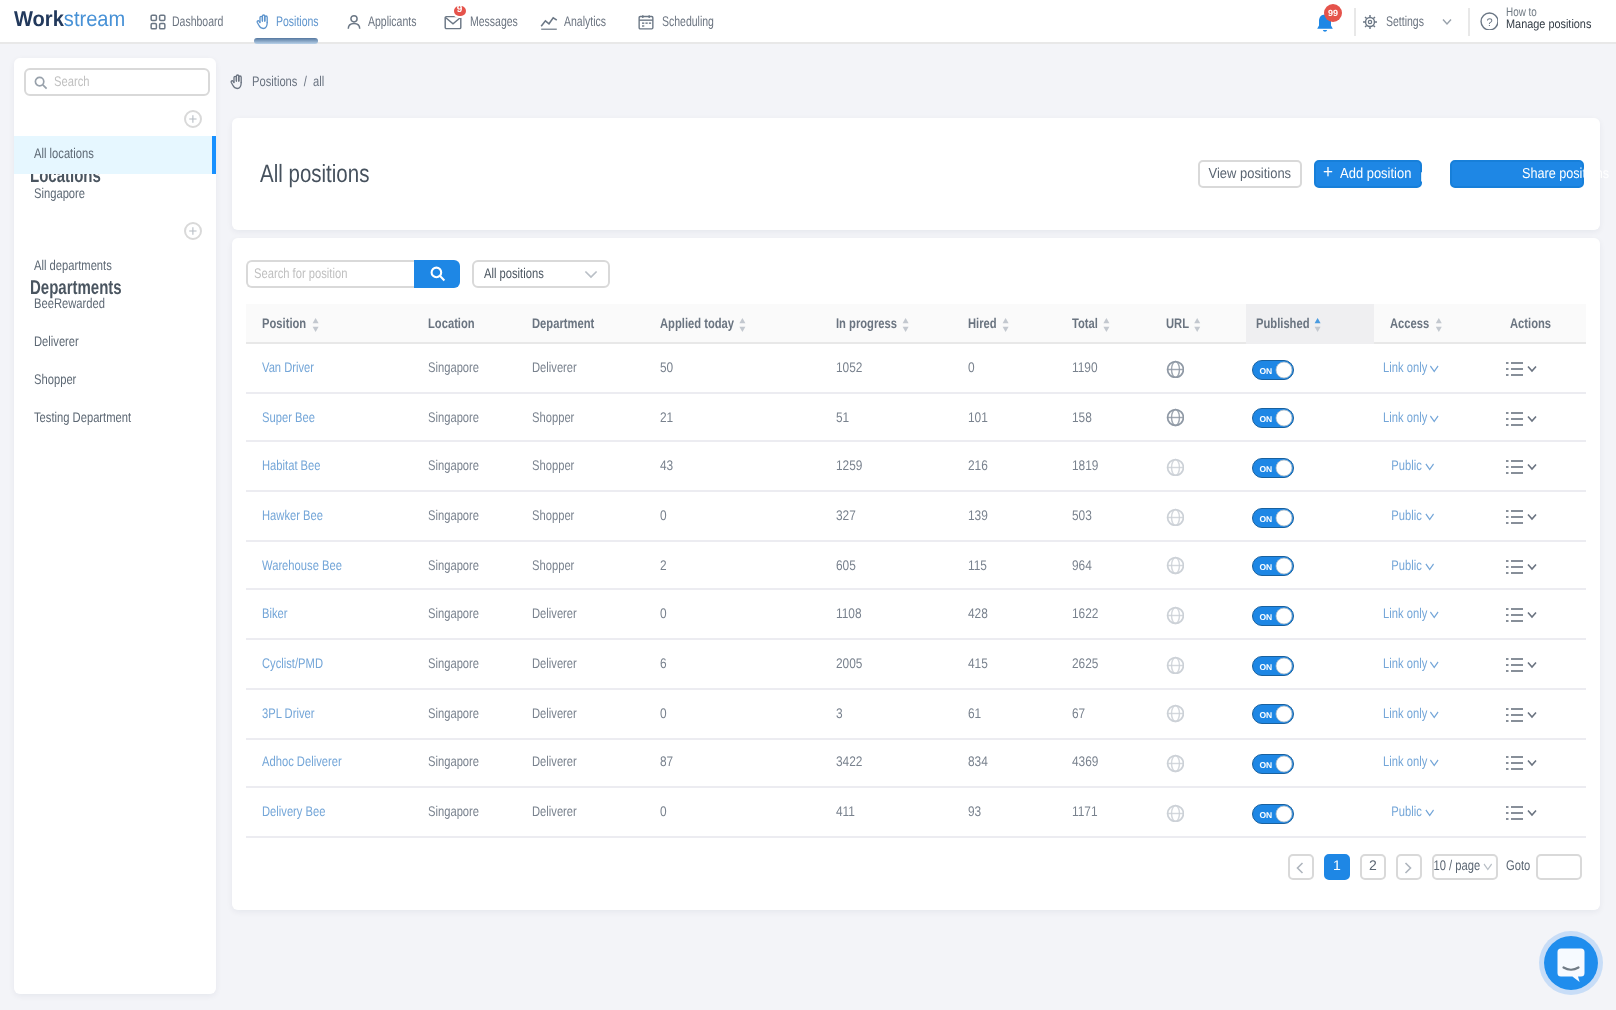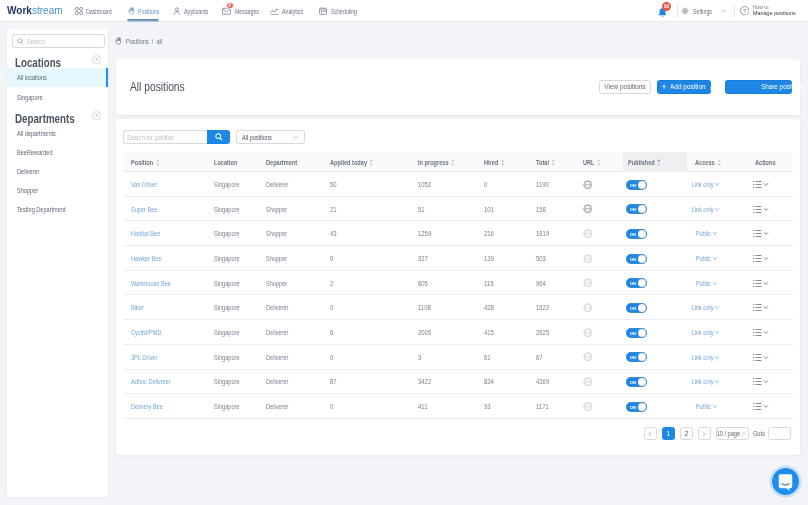--- a/index.html
+++ b/index.html
@@ -10,21 +10,21 @@
 
   #nav { position:absolute; left:0; top:0; width:808px; height:22px; background:#fff; border-bottom:1px solid #e8e8e8; }
   .navitem { position:absolute; top:0; height:22px; display:flex; align-items:center; font-size:7px; color:#6b7480; }
   .navitem > svg { margin-right:3.5px; }
   #logo { position:absolute; left:7px; top:3.5px; font-size:10.8px; }
   #logo b { color:#22395c; font-weight:700; }
   #logo span { color:#4791d6; font-weight:400; }
 
   #sidebar { position:absolute; left:7px; top:29px; width:101px; height:468px; }
   #sb-search { position:absolute; left:5px; top:5px; width:93px; height:14px; border:1px solid #d9d9d9; border-radius:3px; display:flex; align-items:center; padding-left:4px; color:#bfbfbf; font-size:7px; }
-  .sb-head { position:absolute; left:8px; font-size:13px; font-weight:700; color:#4a5560; }
+  .sb-head { position:absolute; left:8px; font-size:10px; font-weight:700; color:#4a5560;margin-top:28px; }
   .sb-plus { position:absolute; left:85px; width:9px; height:9px; border:1px solid #d9d9d9; border-radius:50%; color:#b9bfc6; font-size:7.5px; line-height:7px; text-align:center; }
   .sb-item { position:absolute; left:0; width:101px; height:19px; line-height:19px; padding-left:10px; font-size:7px; color:#5d6874; }
   .sb-sel { background:#e6f7ff; border-right:2.5px solid #1890ff; }
 
   #crumb { position:absolute; left:115px; top:36px; height:10px; display:flex; align-items:center; font-size:7px; color:#6a7380; }
 
   #hcard { position:absolute; left:116px; top:59px; width:684px; height:56px; }
   #htitle { position:absolute; left:14px; top:21px; font-size:12.5px; color:#46515d; }
   .btn { position:absolute; top:21px; height:13.5px; border-radius:2.5px; font-size:7.2px; display:flex; align-items:center; justify-content:center; }
   .btn-plain { background:#fff; border:1px solid #d9d9d9; color:#5a6572; }

